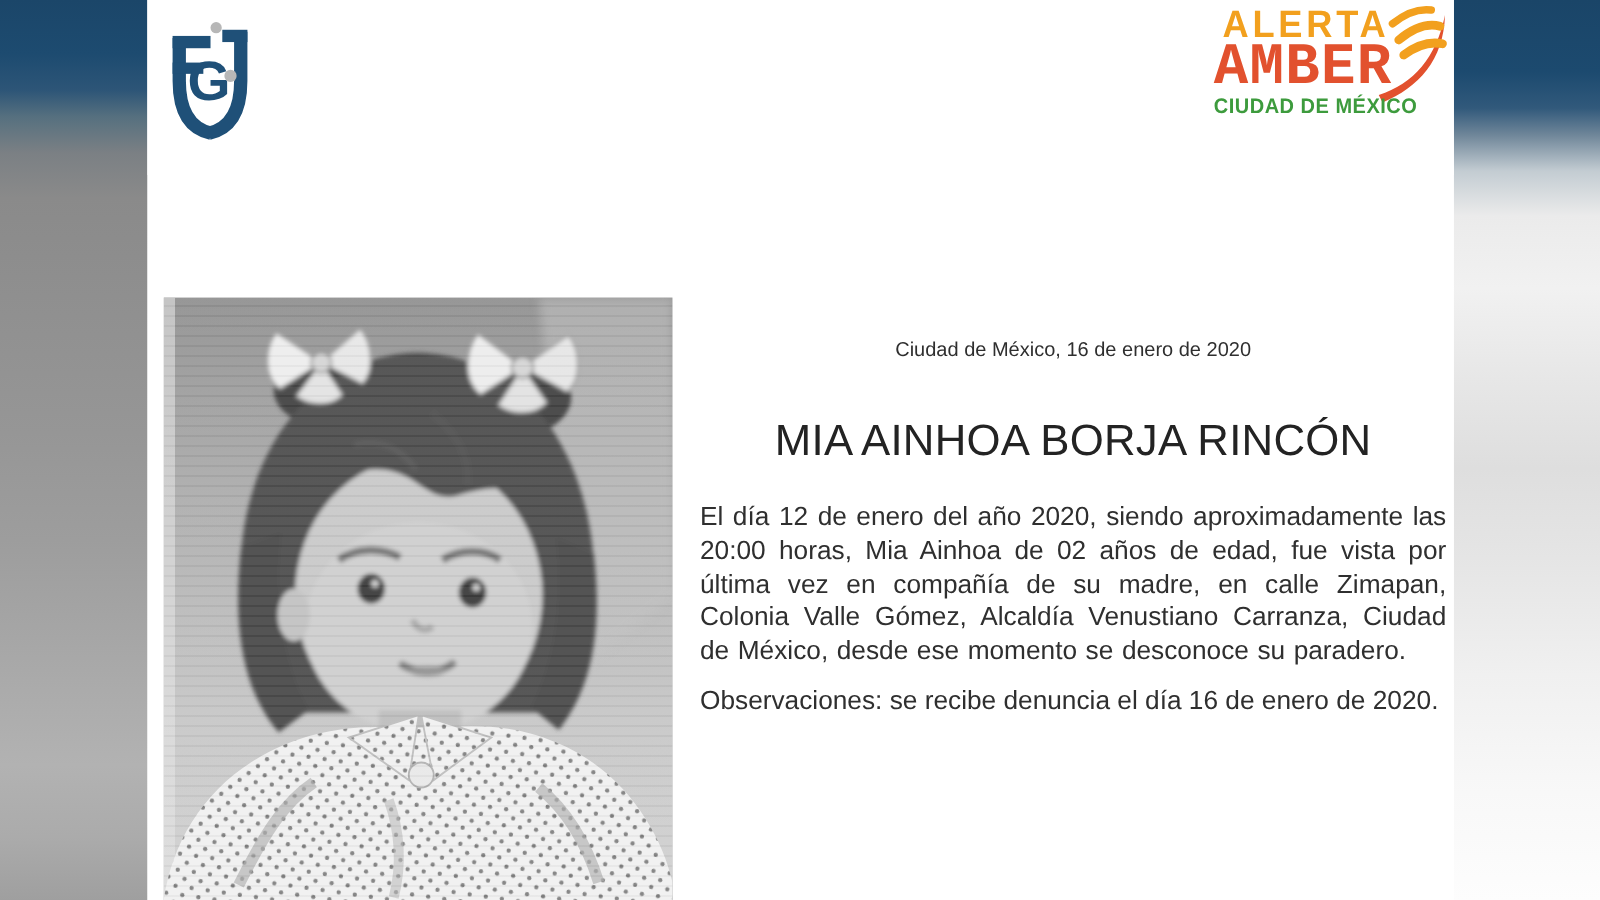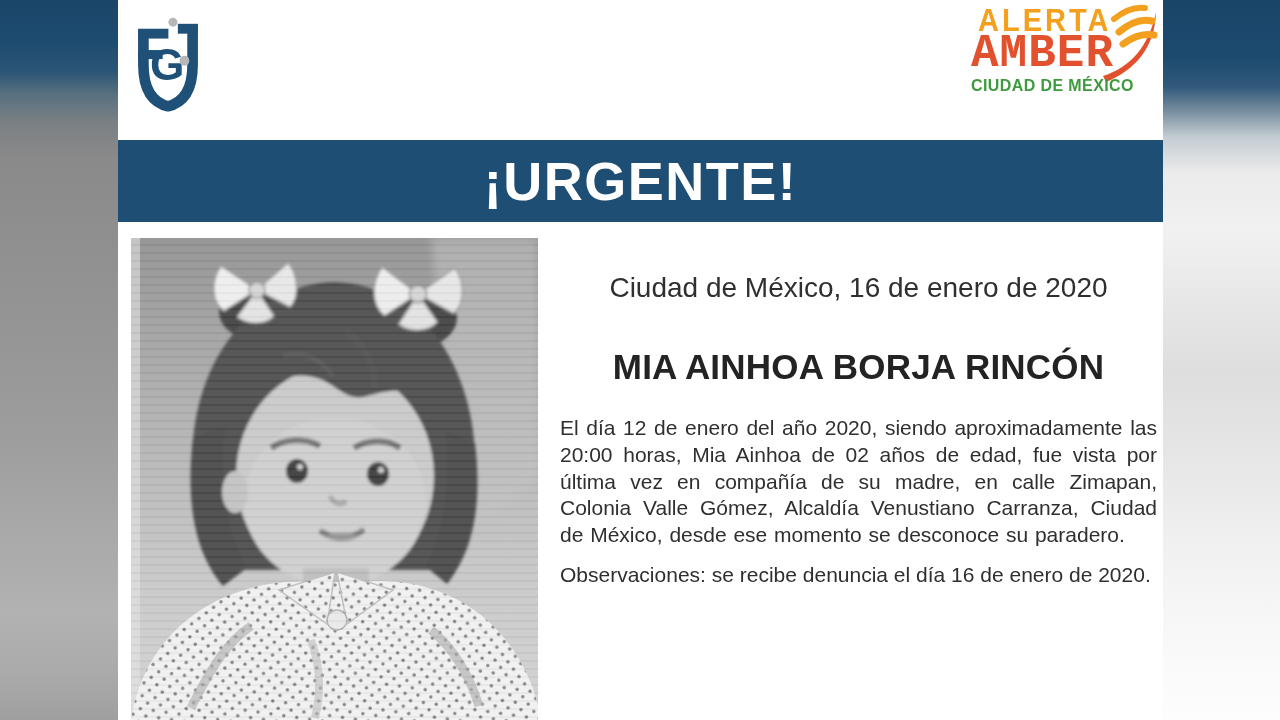--- a/index.html
+++ b/index.html
@@ -45,22 +45,22 @@
   .banner span{color:#ffffff;font-weight:700;font-size:54px;letter-spacing:1.5px;}
 
   
   .photo{position:absolute;left:13px;top:238px;width:407px;height:482px;overflow:hidden;
     background:#b5b5b5;}
   .photo .scan{position:absolute;left:0;top:0;right:0;bottom:0;
     background:repeating-linear-gradient(180deg,rgba(255,255,255,0.07) 0 6px,rgba(90,90,90,0.05) 6px 8px);
     pointer-events:none;}
 
   .info{position:absolute;left:442px;top:240px;width:597px;color:var(--text,#2f2f2f);}
-  .dateline{margin:32px 0 0;text-align:center;font-size:28px;}
-  .missing-name{margin:44px 0 0;text-align:center;font-size:35px;font-weight:700;color:#232323;
+  .dateline{margin:32px 0 0;text-align:center;font-size:16px;}
+  .missing-name{margin:44px 0 0;text-align:center;font-size:35px;font-weight:400;color:#232323;
     letter-spacing:0.2px;line-height:38px;}
   .desc{margin:29px 0 0;font-size:21px;line-height:26.8px;text-align:justify;word-spacing:1px;}
   .obs{margin:12px 0 0;font-size:21px;line-height:28px;text-align:left;}
 </style>
 </head>
 <body>
 
 <div class="stage">
 
   <div class="edge edge-left"></div>
@@ -95,23 +95,20 @@
         <svg class="amber-swoosh" width="64" height="80" viewBox="0 0 64 80">
           <path d="M6 72 C 34 63 52 42 59 8 C 58 44 38 66 9 78 Z" fill="#e2512e"></path>
           <path d="M26 40 Q 42 28 57 31" stroke="#f2a01e" stroke-width="7" fill="none" stroke-linecap="round"></path>
           <path d="M22 28 Q 40 13 55 17" stroke="#f2a01e" stroke-width="7" fill="none" stroke-linecap="round"></path>
           <path d="M17 15 Q 33 2 48 4" stroke="#f2a01e" stroke-width="6" fill="none" stroke-linecap="round"></path>
         </svg>
         <div class="amber-sub">CIUDAD DE MÉXICO</div>
       </div>
     </div>
 
-    <div class="banner">
-      <span>¡URGENTE!</span>
-    </div>
 
     <div class="photo">
       <svg width="407" height="482" viewBox="0 0 407 482">
         <defs>
           <linearGradient id="pbg" x1="0" y1="0" x2="0" y2="1">
             <stop offset="0" stop-color="#8f8f8f"></stop>
             <stop offset="0.35" stop-color="#adadad"></stop>
             <stop offset="0.7" stop-color="#c6c6c6"></stop>
             <stop offset="1" stop-color="#d2d2d2"></stop>
           </linearGradient>

